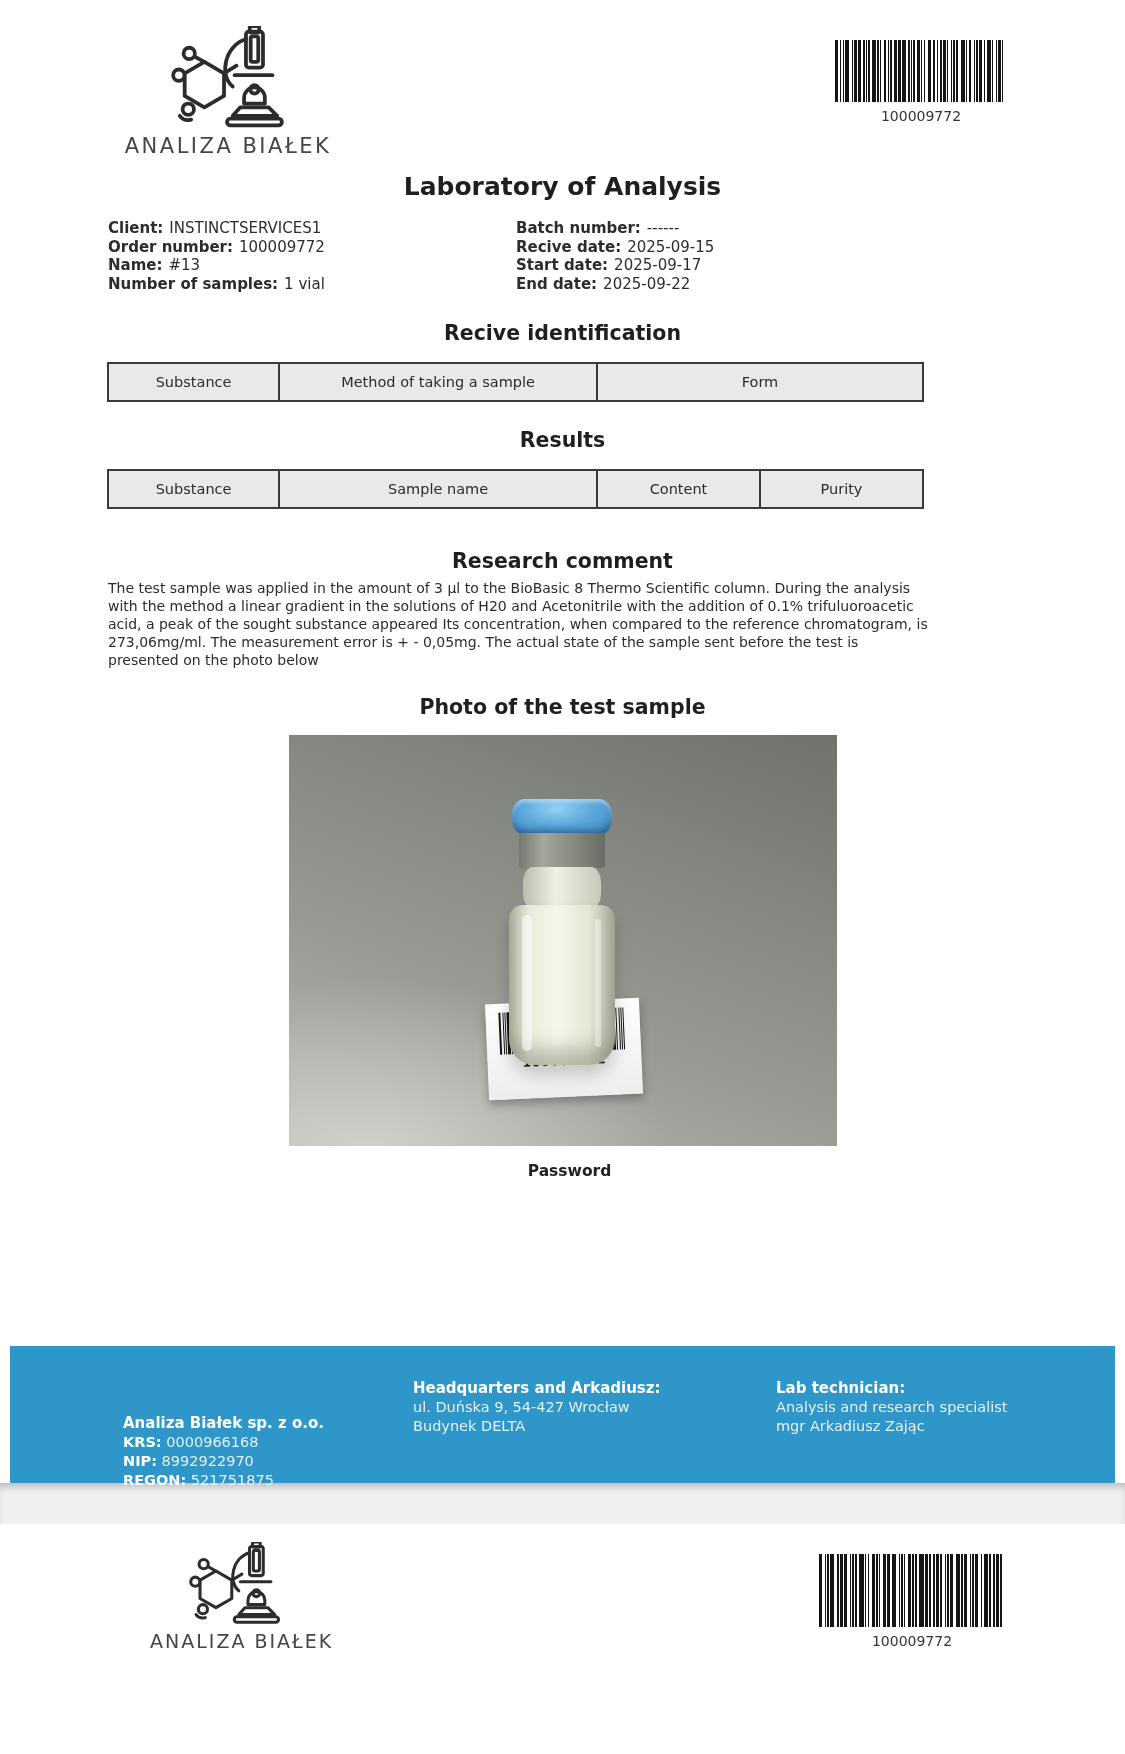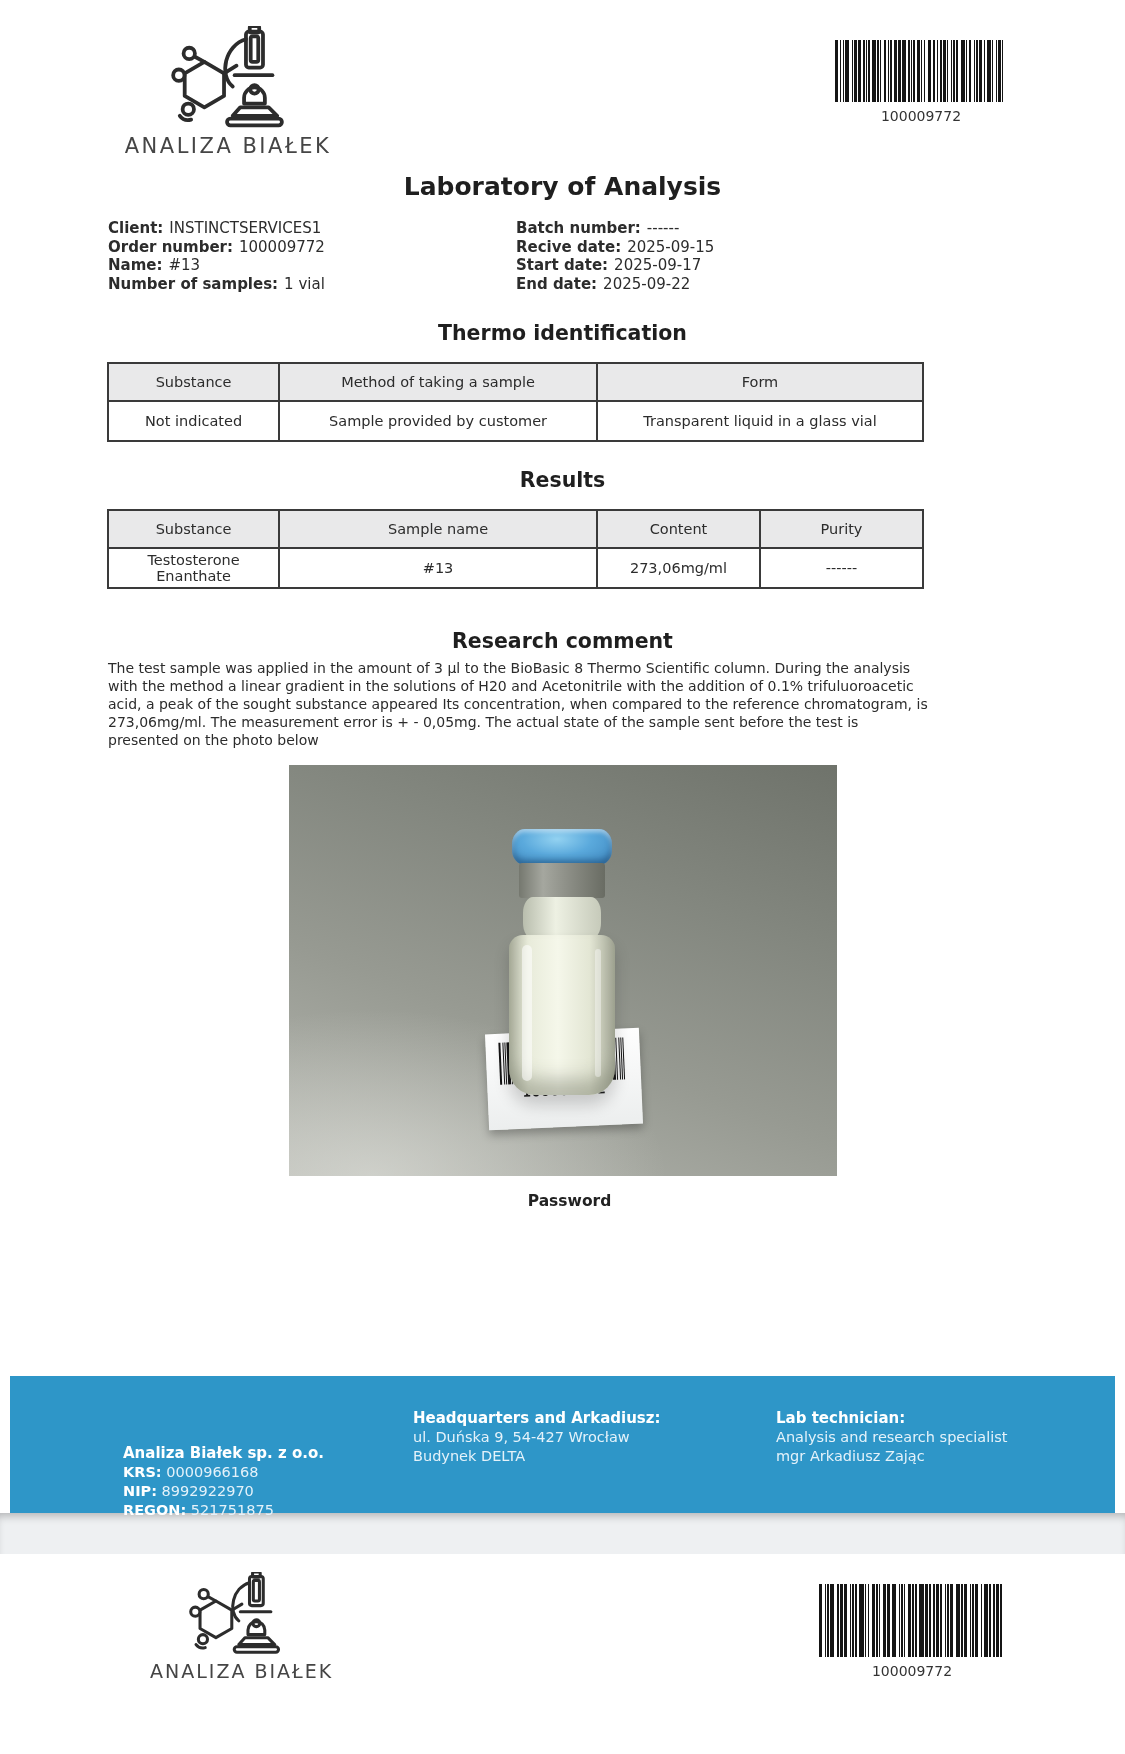--- a/index.html
+++ b/index.html
@@ -255,59 +255,49 @@
       <div class="info-line"><span class="lbl">Number of samples:</span><span class="val">1 vial</span></div>
     </div>
     <div class="info-col">
       <div class="info-line"><span class="lbl">Batch number:</span><span class="val">------</span></div>
       <div class="info-line"><span class="lbl">Recive date:</span><span class="val">2025-09-15</span></div>
       <div class="info-line"><span class="lbl">Start date:</span><span class="val">2025-09-17</span></div>
       <div class="info-line"><span class="lbl">End date:</span><span class="val">2025-09-22</span></div>
     </div>
   </div>
 
-  <h2 class="section sec-ident">Thermo identification</h2>
+  <h2 class="section sec-ident">Recive identification</h2>
 
   <table class="grid">
     <tbody>
         <tr>
       <th class="t1-c0">Substance</th>
       <th class="t1-c1">Method of taking a sample</th>
       <th class="t1-c2">Form</th>
-    </tr>
-    <tr>
-      <td>Not indicated</td>
-      <td>Sample provided by customer</td>
-      <td>Transparent liquid in a glass vial</td>
     </tr>
   </tbody>
     </table>
 
   <h2 class="section sec-results">Results</h2>
 
   <table class="grid">
     <tbody>
         <tr>
       <th class="t2-c0">Substance</th>
       <th class="t2-c1">Sample name</th>
       <th class="t2-c2">Content</th>
       <th class="t2-c3">Purity</th>
     </tr>
-    <tr>
-      <td>Testosterone Enanthate</td>
-      <td>#13</td>
-      <td>273,06mg/ml</td>
-      <td>------</td>
-    </tr>
   </tbody>
     </table>
 
   <h2 class="section sec-comment">Research comment</h2>
   <p class="comment-text">The test sample was applied in the amount of 3 µl to the BioBasic 8 Thermo Scientific column. During the analysis with the method a linear gradient in the solutions of H20 and Acetonitrile with the addition of 0.1% trifuluoroacetic acid, a peak of the sought substance appeared Its concentration, when compared to the reference chromatogram, is 273,06mg/ml. The measurement error is + - 0,05mg. The actual state of the sample sent before the test is presented on the photo below</p>
 
+  <h2 class="section sec-photo">Photo of the test sample</h2>
 
   <div class="photo">
     <div class="card">
       <div class="bc-vial" data-barcode="">
           <i style="width:1.9248120300751879px"></i>
           <b style="width:1.9248120300751879px"></b>
           <i style="width:0.9624060150375939px"></i>
           <b style="width:0.9624060150375939px"></b>
           <i style="width:0.9624060150375939px"></i>
           <b style="width:0.9624060150375939px"></b>

